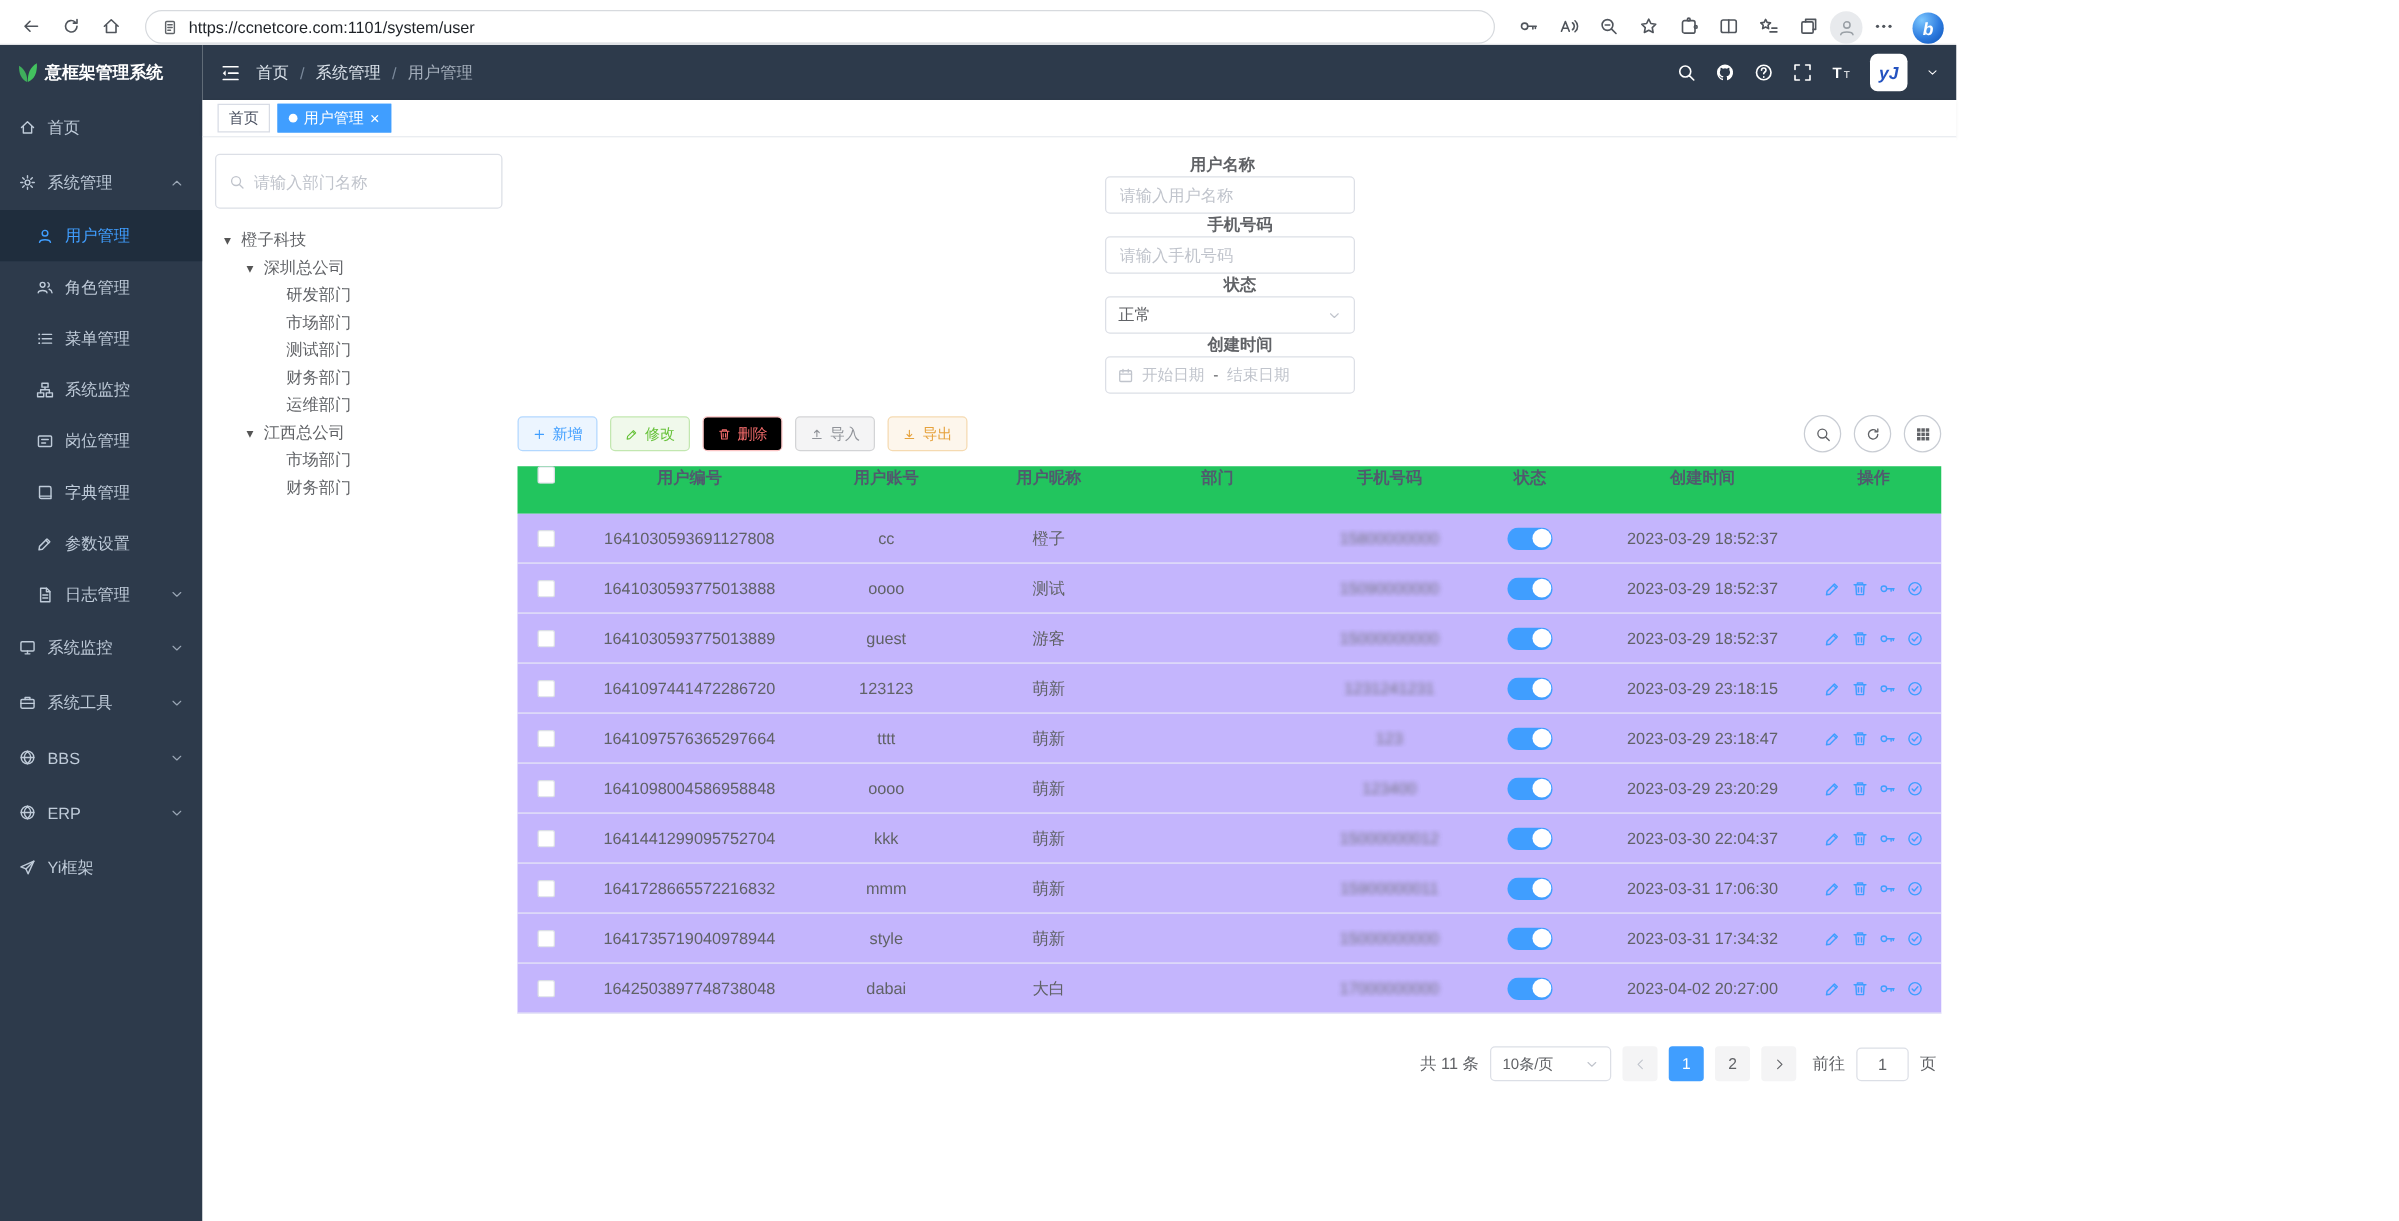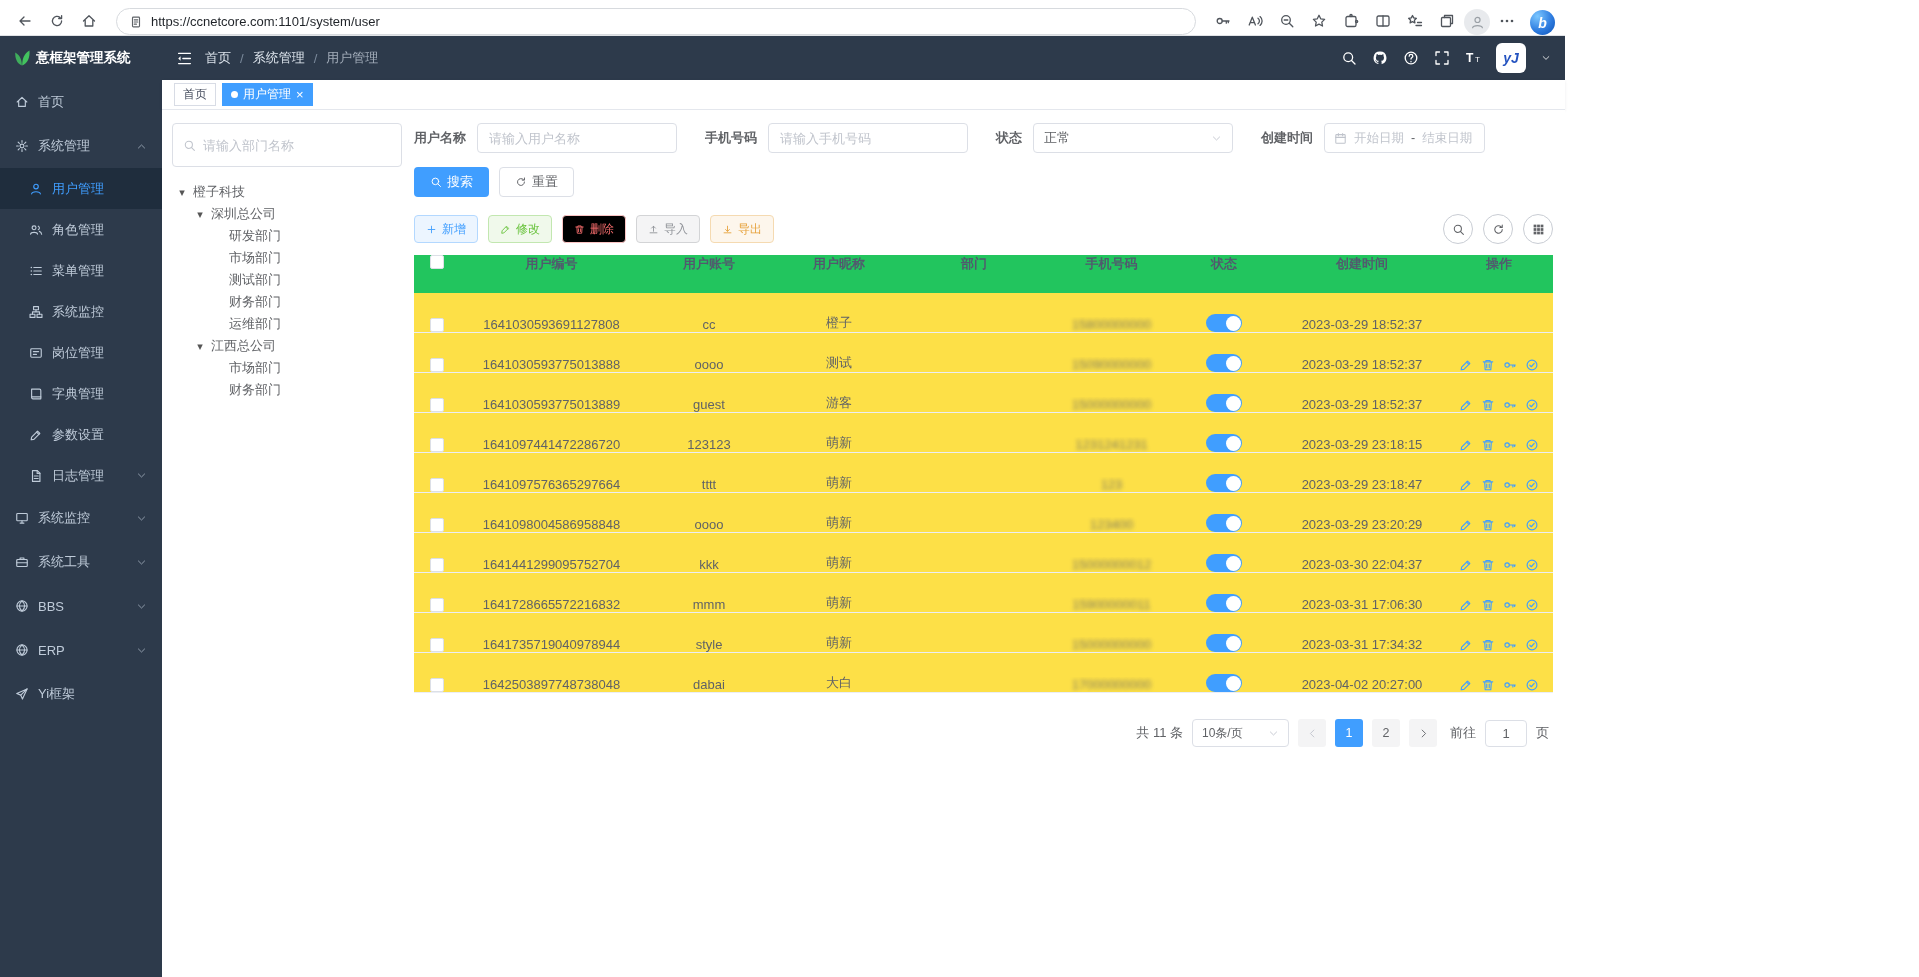--- a/index.html
+++ b/index.html
@@ -57,28 +57,28 @@
 .dept-search { height:44px; border:1px solid #dcdfe6; border-radius:4px; display:flex; align-items:center; gap:7px; padding:0 10px; color:#c0c4cc; }
 .dept-search svg { width:13px; height:13px; }
 .dept-search input { border:none; outline:none; flex:1; font-size:13px; color:#606266; min-width:0; font-family:inherit; }
 .dept-search input::placeholder { color:#c0c4cc; }
 .tree { margin-top:14px; }
 .tree-node { height:22px; display:flex; align-items:center; gap:5px; font-size:13px; color:#606266; cursor:pointer; }
 .tree-caret { width:12px; color:#555; font-size:11px; text-align:center; flex-shrink:0; }
 .right-panel { flex:1; min-width:0; }
 
 
-.filter-row { display:flex; align-items:center; }
+.filter-row { display:flex; align-items:center;flex-direction:column; }
 .f-label { font-size:13px; font-weight:bold; color:#606266; margin-right:11px; white-space:nowrap; }
 .f-label.g { margin-left:28px; }
 .f-input { width:200px; height:30px; border:1px solid #dcdfe6; border-radius:4px; padding:0 11px; font-size:13px; color:#606266; outline:none; font-family:inherit; }
 .f-input::placeholder { color:#c0c4cc; }
 .select { width:200px; height:30px; border:1px solid #dcdfe6; border-radius:4px; display:flex; align-items:center; justify-content:space-between; padding:0 10px; font-size:13px; color:#606266; cursor:pointer; background:#fff; }
 .sel-caret { color:#c0c4cc; display:flex; } .sel-caret svg { width:11px; height:11px; }
-.daterange { width:161px; height:30px; border:1px solid #dcdfe6; border-radius:4px; display:flex; align-items:center; gap:7px; padding:0 9px; font-size:12.5px; color:#c0c4cc; cursor:pointer; }
+.daterange { width:200px; height:30px; border:1px solid #dcdfe6; border-radius:4px; display:flex; align-items:center; gap:7px; padding:0 9px; font-size:12.5px; color:#c0c4cc; cursor:pointer; }
 .daterange .cal { display:flex; color:#c0c4cc; } .daterange .cal svg { width:13px; height:13px; }
 .dr-sep { color:#606266; }
 
 
 .btn-row { margin-top:14px; display:flex; gap:10px; }
 .btn { height:30px; padding:0 15px; border-radius:4px; font-size:13px; display:inline-flex; align-items:center; gap:5px; cursor:pointer; border:1px solid transparent; font-family:inherit; }
 .btn .bi { display:flex; } .btn svg { width:12px; height:12px; }
 .btn-primary { background:#409eff; color:#fff; }
 .btn-default { background:#fff; border-color:#dcdfe6; color:#606266; }
 .toolbar { margin-top:17px; display:flex; align-items:center; gap:10px; }
@@ -91,21 +91,21 @@
 .plain-warning { color:#e6a23c; background:#fdf6ec; border-color:#f5dab1; }
 .tool-icons { margin-left:auto; display:flex; gap:10px; }
 .circ-btn { width:30px; height:30px; border:1px solid #c9cdd4; border-radius:50%; display:flex; align-items:center; justify-content:center; color:#606266; cursor:pointer; background:#fff; }
 .circ-btn svg { width:13px; height:13px; }
 
 
 .tbl { margin-top:11px; }
 .tbl-header { display:flex; height:38px; background:#22c55e; align-items:flex-start; }
 .cell { display:flex; align-items:center; justify-content:center; font-size:13px; color:#606266; overflow:hidden; white-space:nowrap; flex-shrink:0; }
 .cell.th { font-weight:bold; color:#515a6e; }
-.tbl-row { display:flex; height:40px; align-items:flex-end; border-bottom:1px solid #ebeef5; background:#fde047; }
+.tbl-row { display:flex; height:40px; align-items:center; border-bottom:1px solid #ebeef5; background:#c4b5fd; }
 .checkbox { width:14px; height:14px; border:1px solid #dcdfe6; border-radius:2px; background:#fff; cursor:pointer; display:inline-block; }
 .switch { width:36px; height:18px; border-radius:9px; background:#409eff; position:relative; cursor:pointer; display:inline-block; }
 .switch::after { content:""; position:absolute; top:1.5px; right:1.5px; width:15px; height:15px; border-radius:50%; background:#fff; }
 .blur-text { filter:blur(2.3px); opacity:.8; }
 .cell.ops { gap:8px; }
 .op { display:flex; color:#409eff; cursor:pointer; } .op svg { width:14px; height:14px; }
 
 
 .pager { display:flex; align-items:center; justify-content:flex-end; gap:9px; margin-top:26px; padding-right:4px; font-size:13px; color:#606266; }
 .psize { width:97px; height:28px; border:1px solid #dcdfe6; border-radius:4px; display:flex; align-items:center; justify-content:space-between; padding:0 9px; font-size:12px; cursor:pointer; }
@@ -540,39 +540,20 @@
                     <rect x="2.2" y="3.2" width="11.6" height="10.6" rx="1"></rect>
                     <path d="M2.2 6.6h11.6M5.4 1.8v2.8M10.6 1.8v2.8"></path>
                   </svg>
                 </span>
               <span class="dr-ph">开始日期</span>
               <span class="dr-sep">-</span>
               <span class="dr-ph">结束日期</span>
             </div>
           </div>
 
-          <div class="btn-row">
-            <button class="btn btn-primary">
-              <span class="bi">
-                  <svg viewBox="0 0 16 16" fill="none" stroke="currentColor" stroke-width="1.3" stroke-linecap="round" stroke-linejoin="round">
-                    <circle cx="7.2" cy="7.2" r="4.4"></circle>
-                    <path d="M10.5 10.5 14 14"></path>
-                  </svg>
-                </span>
-              <span>搜索</span>
-            </button>
-            <button class="btn btn-default">
-              <span class="bi">
-                  <svg viewBox="0 0 16 16" fill="none" stroke="currentColor" stroke-width="1.3" stroke-linecap="round" stroke-linejoin="round">
-                    <path d="M12.6 8A4.6 4.6 0 1 1 11.1 4.6M12.6 2.6v2.9H9.7"></path>
-                  </svg>
-                </span>
-              <span>重置</span>
-            </button>
-          </div>
 
           <div class="toolbar">
             <button class="btn-mini plain-primary">
               <span class="bi">
                   <svg viewBox="0 0 16 16" fill="none" stroke="currentColor" stroke-width="1.3" stroke-linecap="round" stroke-linejoin="round">
                     <path d="M8 3.2v9.6M3.2 8h9.6"></path>
                   </svg>
                 </span>
               <span>新增</span>
             </button>

